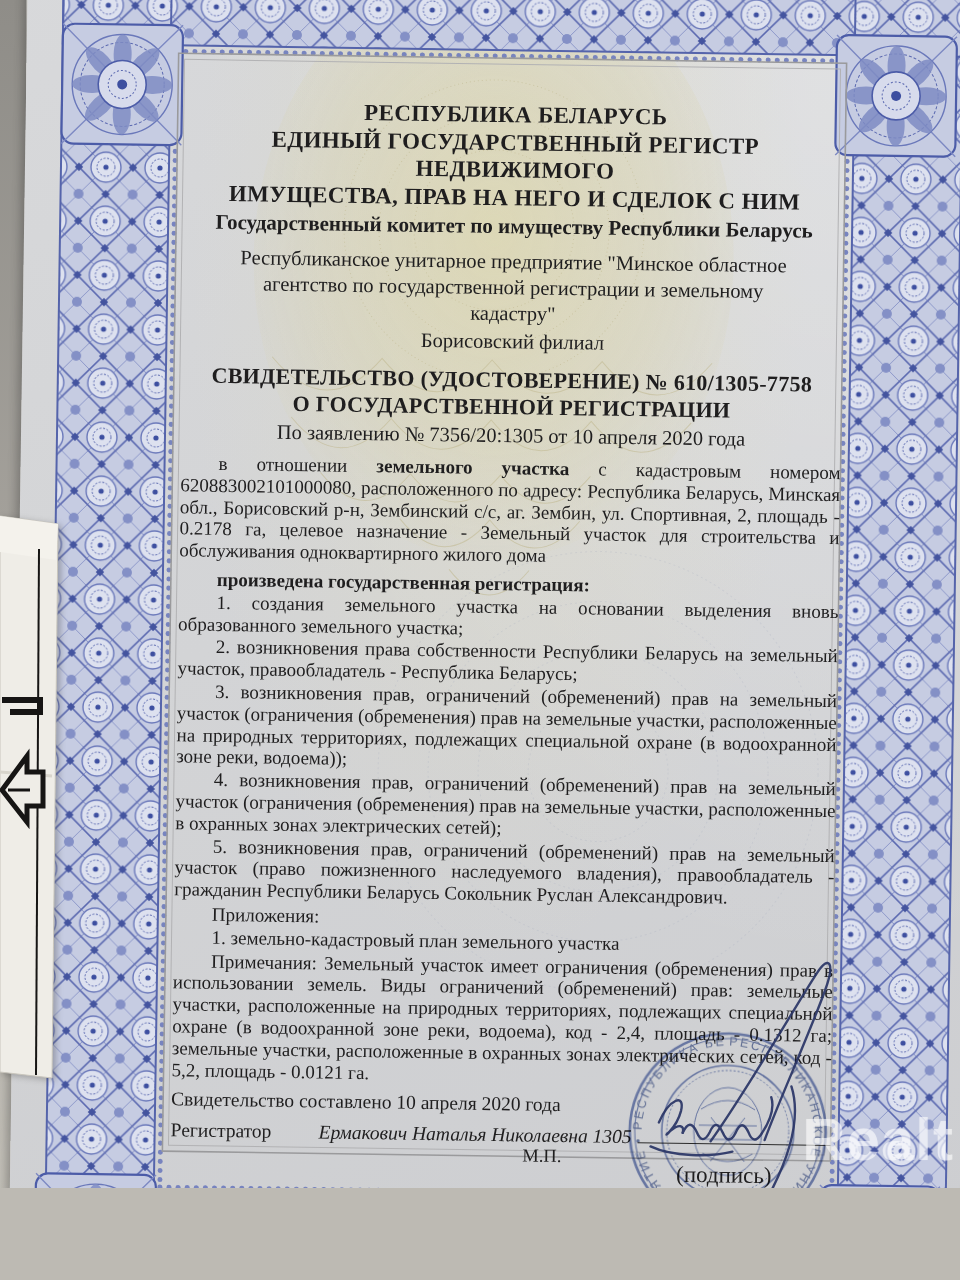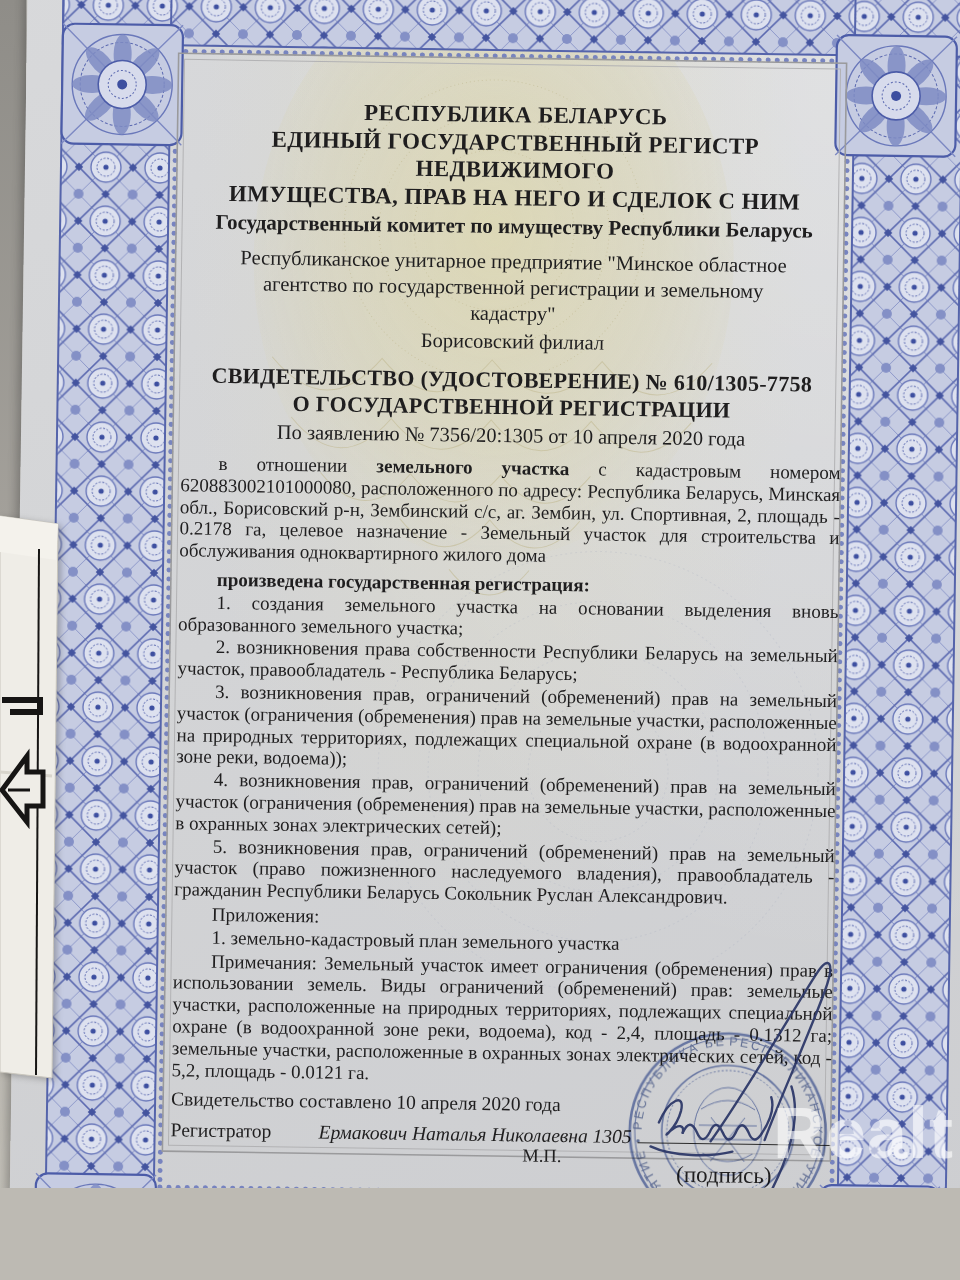--- a/index.html
+++ b/index.html
@@ -42,21 +42,21 @@
   .f-reg .sig-line{flex:1;border-bottom:1.6px solid #2b2b2b;height:1em;margin-left:6px;}
   .f-last{position:relative;height:100px;font-size:18.5px;}
   .f-mp{position:absolute;left:352px;top:0;}
   .f-podpis{position:absolute;left:506px;top:16px;font-size:23px;}
   .f-sheet{position:absolute;left:512px;top:48px;font-size:18px;}
   
   .underpaper{position:absolute;left:0;top:0;pointer-events:none;}
   
   .realt{position:absolute;right:6px;bottom:14px;
          font-family:"Liberation Sans",sans-serif;font-weight:bold;
-         font-size:72px;letter-spacing:1px;color:rgba(255,255,255,.55);
+         font-size:60px;letter-spacing:1px;color:rgba(255,255,255,.55);
          text-shadow:0 0 2px rgba(255,255,255,.15);}
 </style>
 </head>
 <body>
 
 <div class="photo">
 
   <div class="left-strip"></div>
 
   <div class="sheet">

